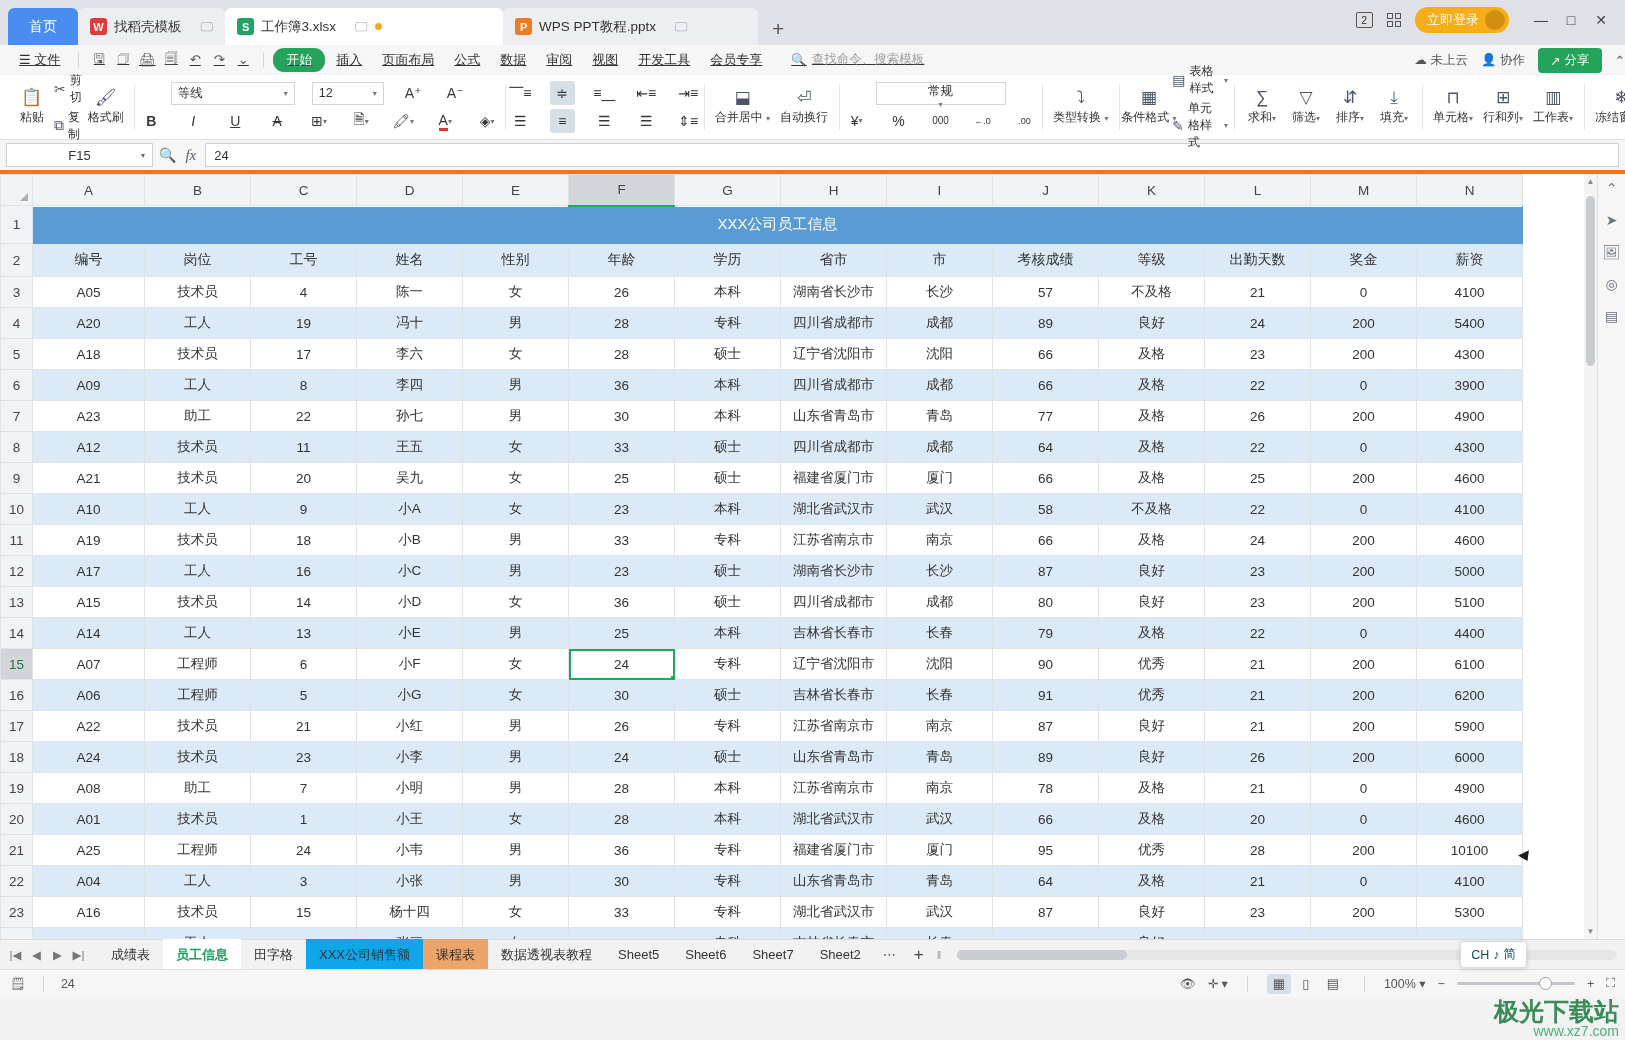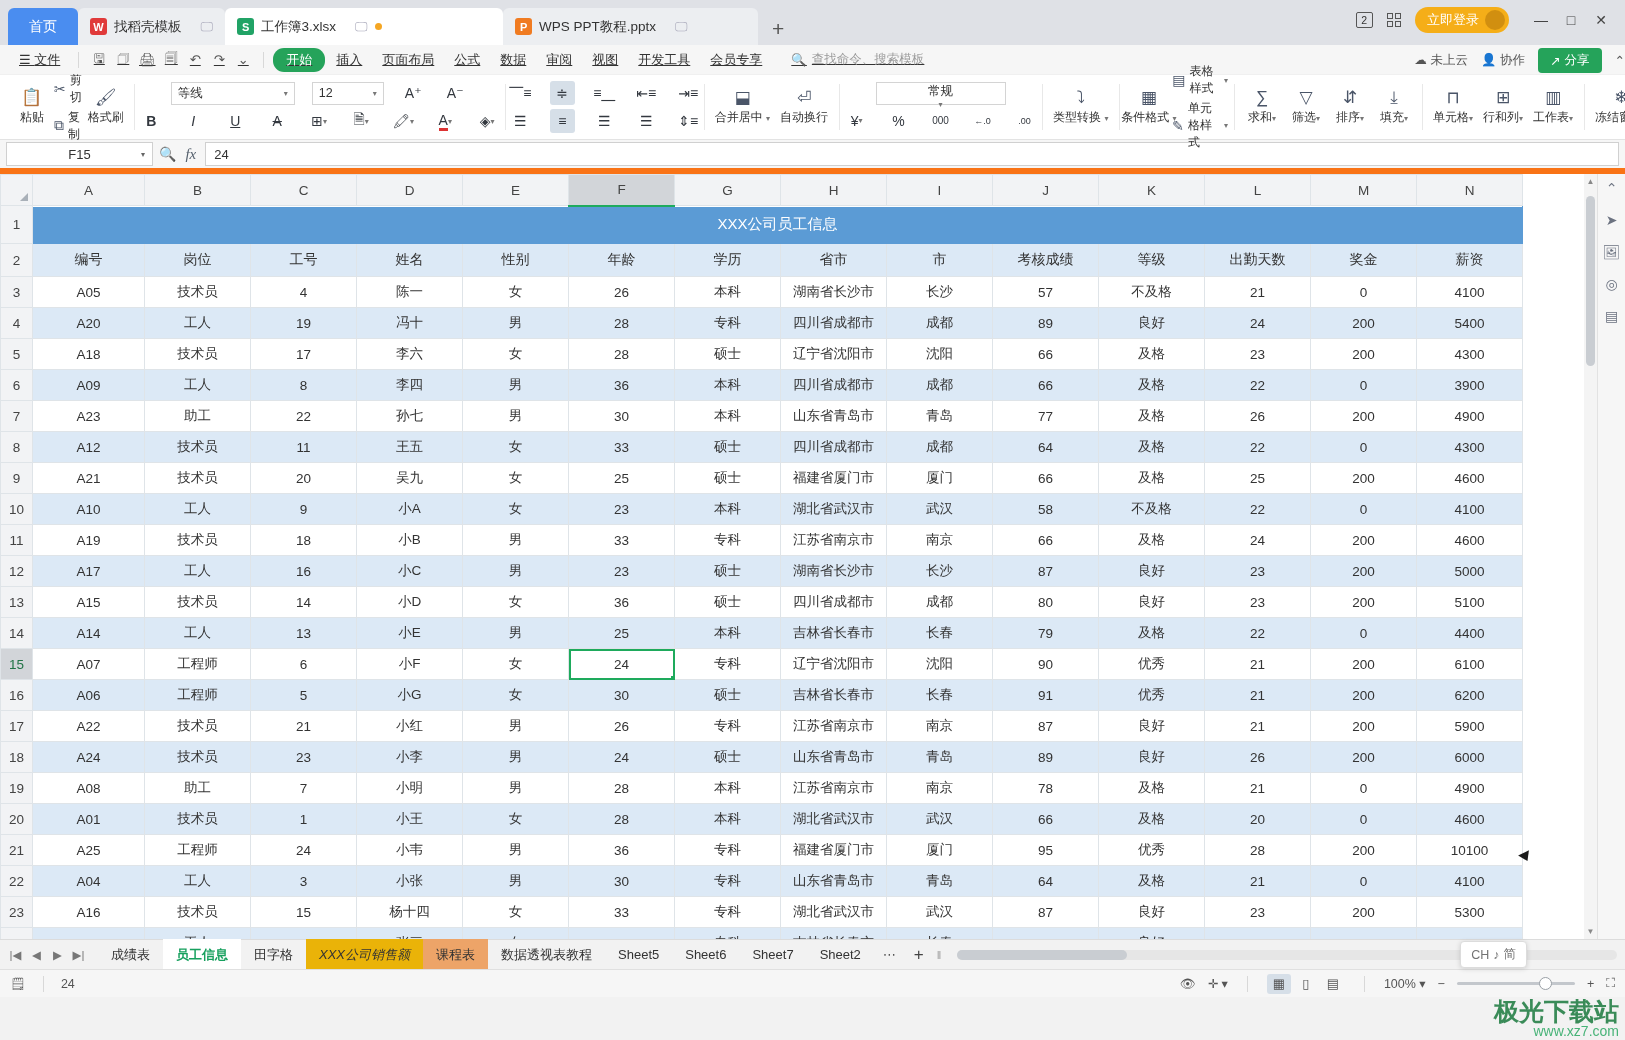--- a/index.html
+++ b/index.html
@@ -138,21 +138,21 @@
     justify-content: space-between;
     flex-direction: column;
   }
   .stack2 { display: flex; flex-direction: column; justify-content: center; gap: 3px; }
   .srow { display: flex; align-items: center; gap: 4px; font-size: 12px; color: #333; }
   .srow .gi { font-size: 14px; color: #4a5568; }
 
   
   .fbar {
     height: 34px; background: #f6f6f6; display: flex; align-items: center;
-    padding: 0 6px; gap: 6px; border-bottom: 6px solid #f97316;
+    padding: 0 6px; gap: 6px; border-bottom: 4px solid #f97316;
   }
   .namebox {
     width: 147px; height: 24px; background: #fff; border: 1px solid #d0d0d0;
     display: flex; align-items: center; justify-content: center;
     font-size: 13px; position: relative;
   }
   .namebox .car { position: absolute; right: 7px; font-size: 8px; color: #666; }
   .fx-area { display: flex; align-items: center; gap: 9px; flex: 1; }
   .fx-ico { color: #4a5568; font-size: 14px; }
   .fx-lbl { font-style: italic; font-family: "Liberation Serif", serif; font-size: 15px; color: #55606d; }
@@ -224,21 +224,21 @@
     height: 30px; background: #f2f2f2; display: flex; align-items: center;
     border-top: 1px solid #dcdcdc; padding-left: 6px; gap: 0; position: relative;
   }
   .navbtns { display: flex; gap: 2px; margin-right: 10px; }
   .navbtns span { width: 19px; text-align: center; font-size: 11.5px; color: #777; }
   .stab {
     padding: 16px 13px; height: 30px; display: flex; align-items: center;
     font-size: 13px; color: #333; white-space: nowrap;
   }
   .stab.active { background: #fff; color: #17a05e; font-weight: bold; }
-  .stab.bgblue { background: #eab308; font-style: italic; }
+  .stab.bgblue { background: #0ea5e9; }
   .stab.bgorange { background: #eda468; }
   .sheet-more { padding: 0 9px; color: #555; font-size: 13px; }
   .sheet-plus { padding: 0 9px; color: #444; font-size: 17px; }
   .sheetbar .splitter { width: 8px; color: #999; font-size: 11px; margin: 0 4px; }
   .hscroll {
     flex: 1; height: 10px; background: #e6e6e6; border-radius: 5px;
     margin: 0 8px; position: relative;
   }
   .hscroll .hthumb {
     position: absolute; left: 0; top: 0; bottom: 0; width: 170px;
@@ -263,21 +263,21 @@
   .zslider { width: 118px; height: 3px; background: #c3c7cc; position: relative; border-radius: 2px; }
   .zslider .knob {
     position: absolute; left: 82px; top: -5px; width: 13px; height: 13px;
     border-radius: 50%; background: #fff; border: 1.5px solid #9aa0a6;
   }
 
   
   .ime {
     position: absolute; right: 98px; bottom: 72px; background: #fff;
     border: 1px solid #dcdcdc; border-radius: 4px; padding: 4px 10px;
-    font-size: 12.5px; color: #737373; box-shadow: 0 1px 5px rgba(0,0,0,.15);
+    font-size: 12.5px; color: #0c4a6e; box-shadow: 0 1px 5px rgba(0,0,0,.15);
     display: flex; gap: 4px; align-items: center;
   }
   .cursor-arrow {
     position: absolute; left: 1521px; top: 851px;
     width: 0; height: 0; pointer-events: none;
   }
   .cursor-arrow::before {
     content: '';
     position: absolute;
     border-left: 9px solid #1b1b1b;

